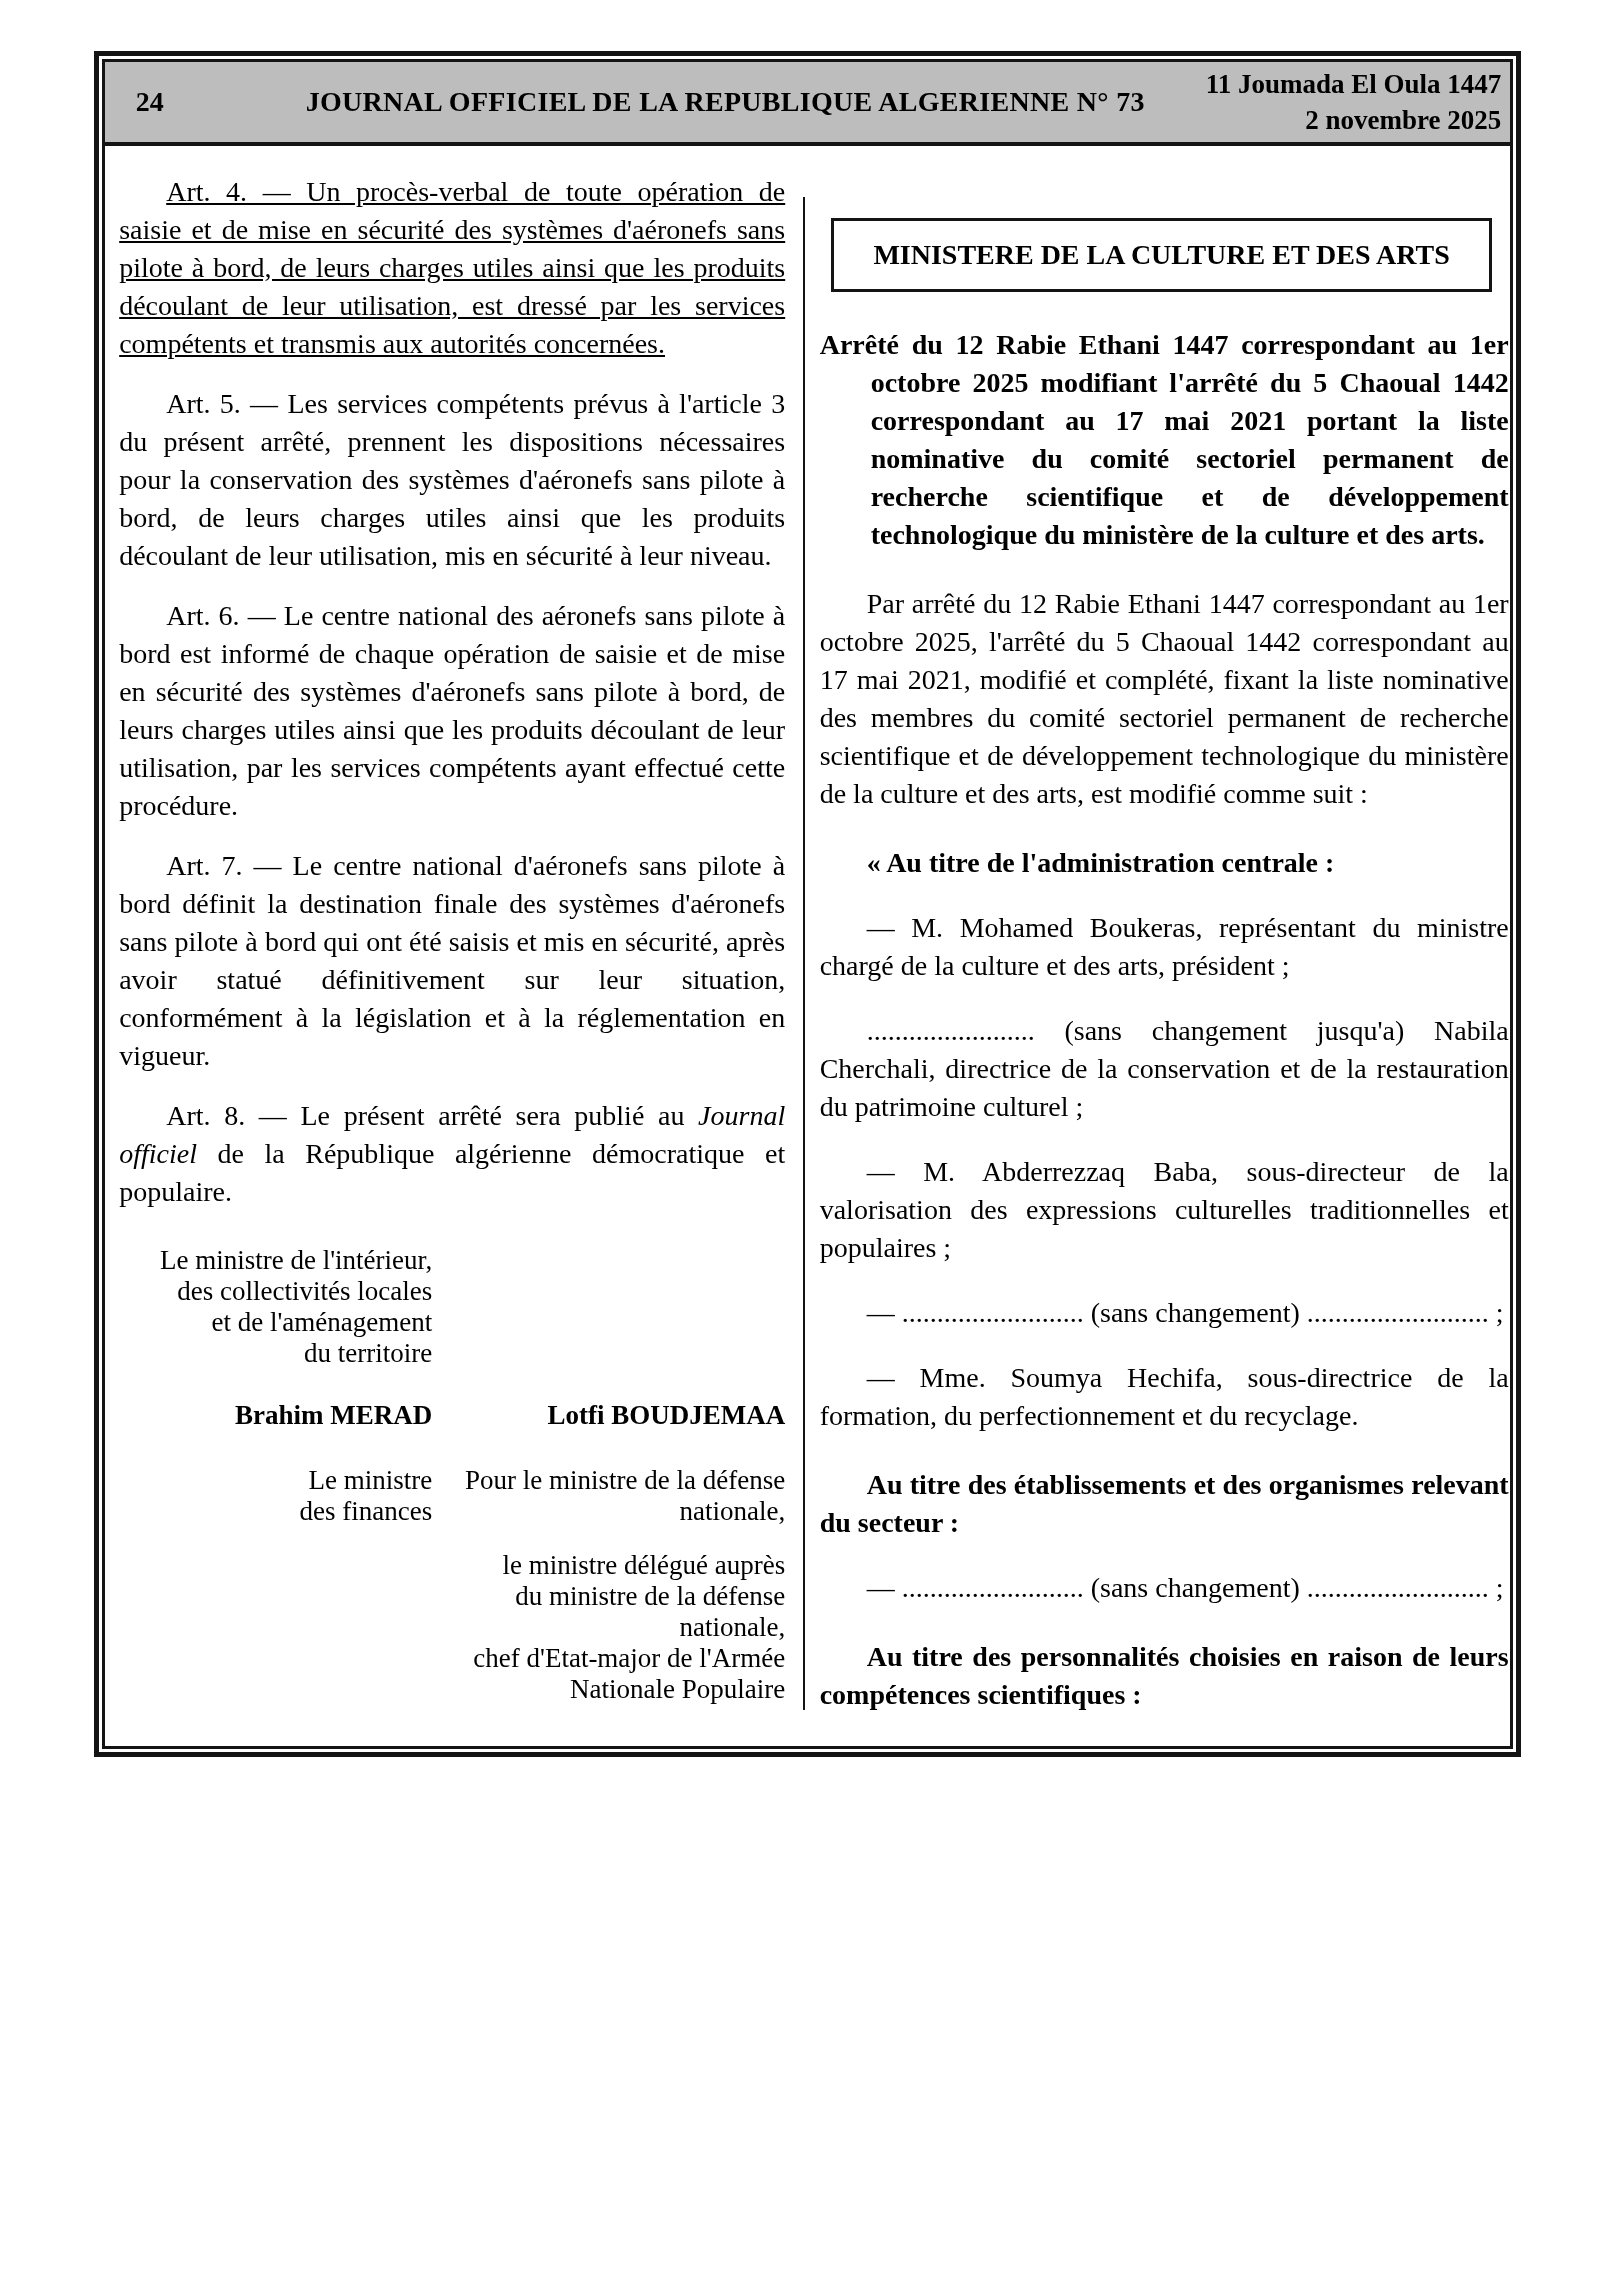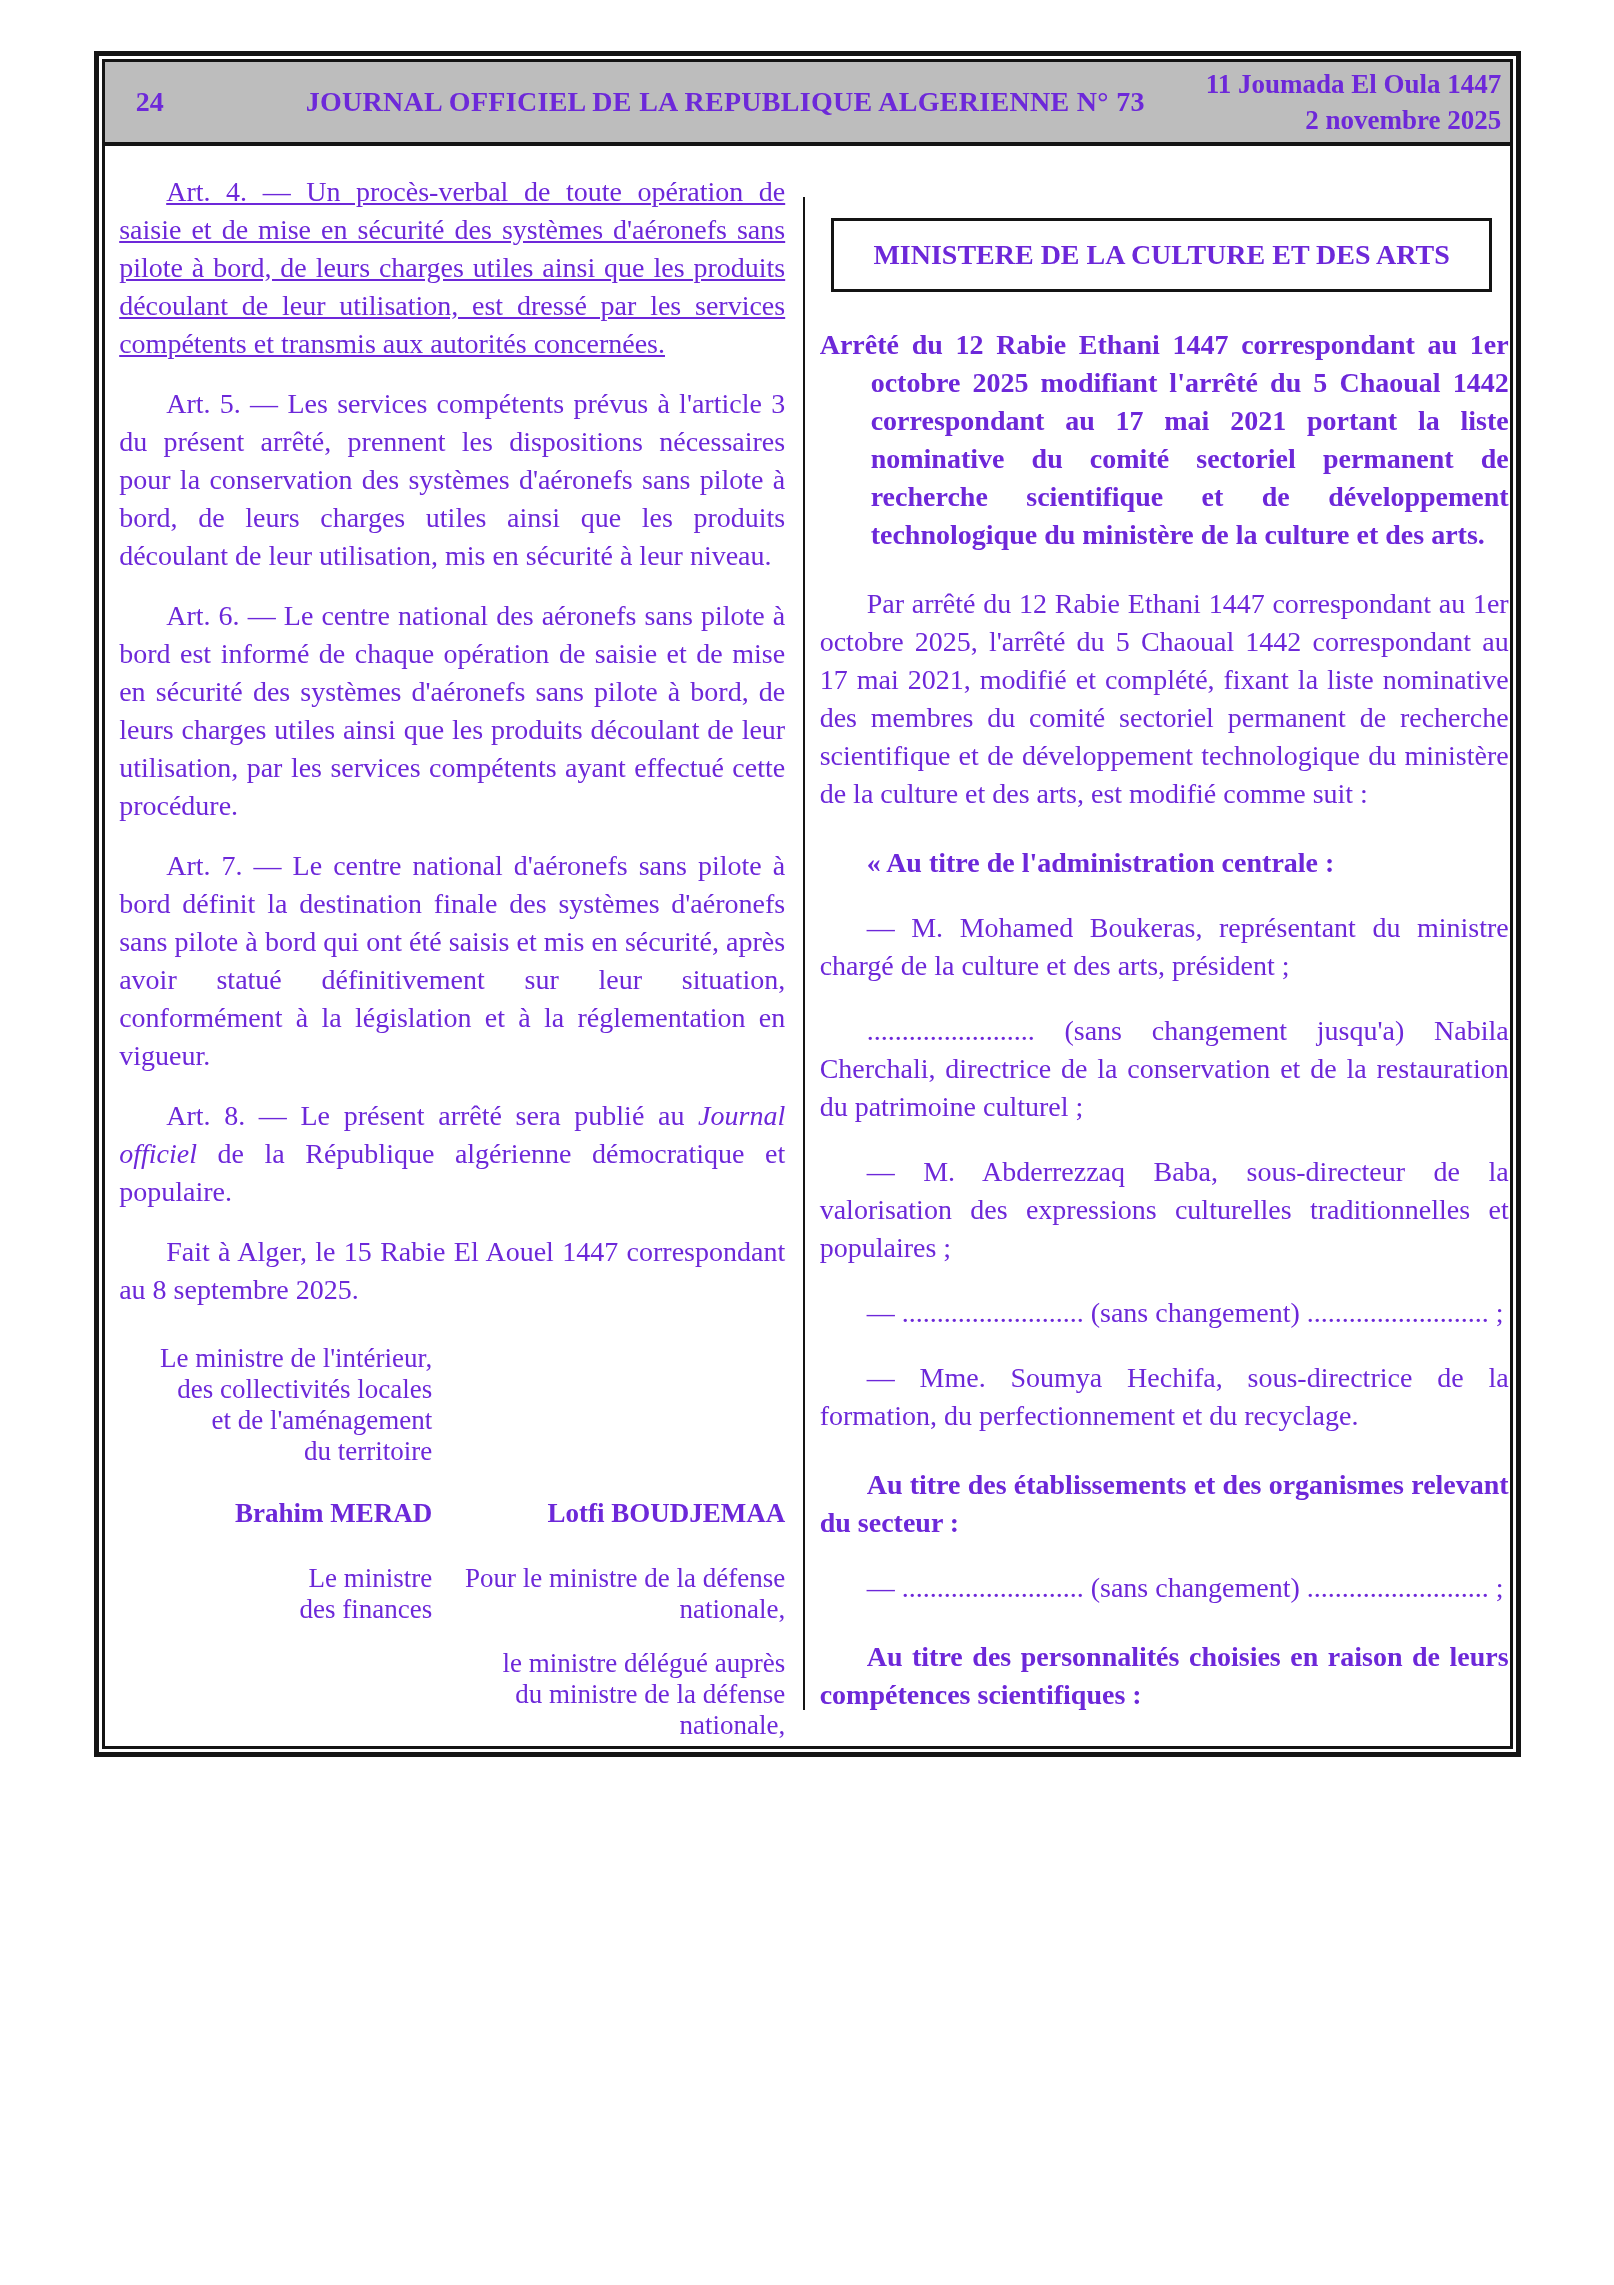--- a/index.html
+++ b/index.html
@@ -2,21 +2,21 @@
 <html style="font-size:14.5px"><head>
 <meta charset="utf-8">
 <style>
   html, body { margin: 0; padding: 0; background: #ffffff; }
   .page {
     position: relative;
     width: 1615px;
     height: 1848px;
     background: #ffffff;
     font-family: "Liberation Serif", "DejaVu Serif", serif;
-    color: #6d28d9;
+    color: #000000;
     overflow: hidden;
   }
   .frame-outer {
     position: absolute;
     left: 94px; top: 51px;
     width: 1427px; height: 1706px;
     border: 5.4px solid #141414;
     box-sizing: border-box;
   }
   .frame-inner {
@@ -126,21 +126,20 @@
       <div class="content">
 
         <div class="divider"></div>
 
         <div class="col-left">
           <p class="para ind first">Art. 4. — Un procès-verbal de toute opération de saisie et de mise en sécurité des systèmes d'aéronefs sans pilote à bord, de leurs charges utiles ainsi que les produits découlant de leur utilisation, est dressé par les services compétents et transmis aux autorités concernées.</p>
           <p class="para ind">Art. 5. — Les services compétents prévus à l'article 3 du présent arrêté, prennent les dispositions nécessaires pour la conservation des systèmes d'aéronefs sans pilote à bord, de leurs charges utiles ainsi que les produits découlant de leur utilisation, mis en sécurité à leur niveau.</p>
           <p class="para ind">Art. 6. — Le centre national des aéronefs sans pilote à bord est informé de chaque opération de saisie et de mise en sécurité des systèmes d'aéronefs sans pilote à bord, de leurs charges utiles ainsi que les produits découlant de leur utilisation, par les services compétents ayant effectué cette procédure.</p>
           <p class="para ind">Art. 7. — Le centre national d'aéronefs sans pilote à bord définit la destination finale des systèmes d'aéronefs sans pilote à bord qui ont été saisis et mis en sécurité, après avoir statué définitivement sur leur situation, conformément à la législation et à la réglementation en vigueur.</p>
           <p class="para ind"><span>Art. 8. — Le présent arrêté sera publié au </span><span class="italic">Journal officiel</span><span> de la République algérienne démocratique et populaire.</span></p>
-          <p class="para ind">Fait à Alger, le 15 Rabie El Aouel 1447 correspondant au 8 septembre 2025.</p>
 
           <div>
             <div class="sig-row mt38">
               <div class="sig-block">Le ministre de l'intérieur,
 des collectivités locales
 et de l'aménagement
 du territoire</div>
             </div>
             <div class="sig-row mt34">
               <div class="sig-name">Brahim MERAD</div>

